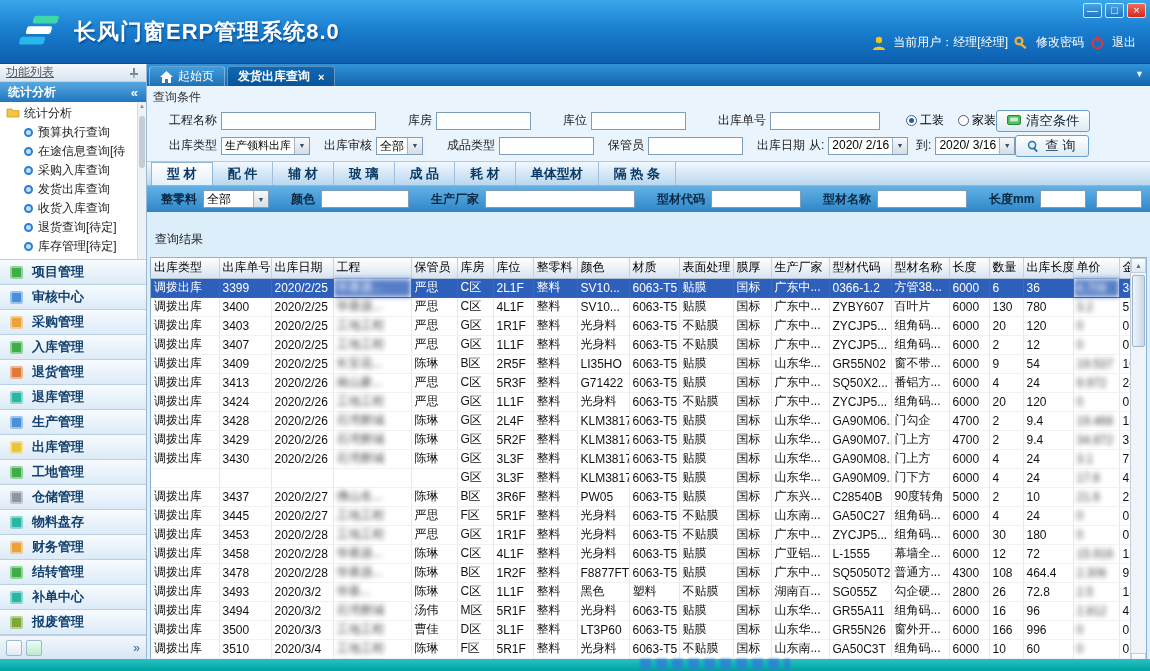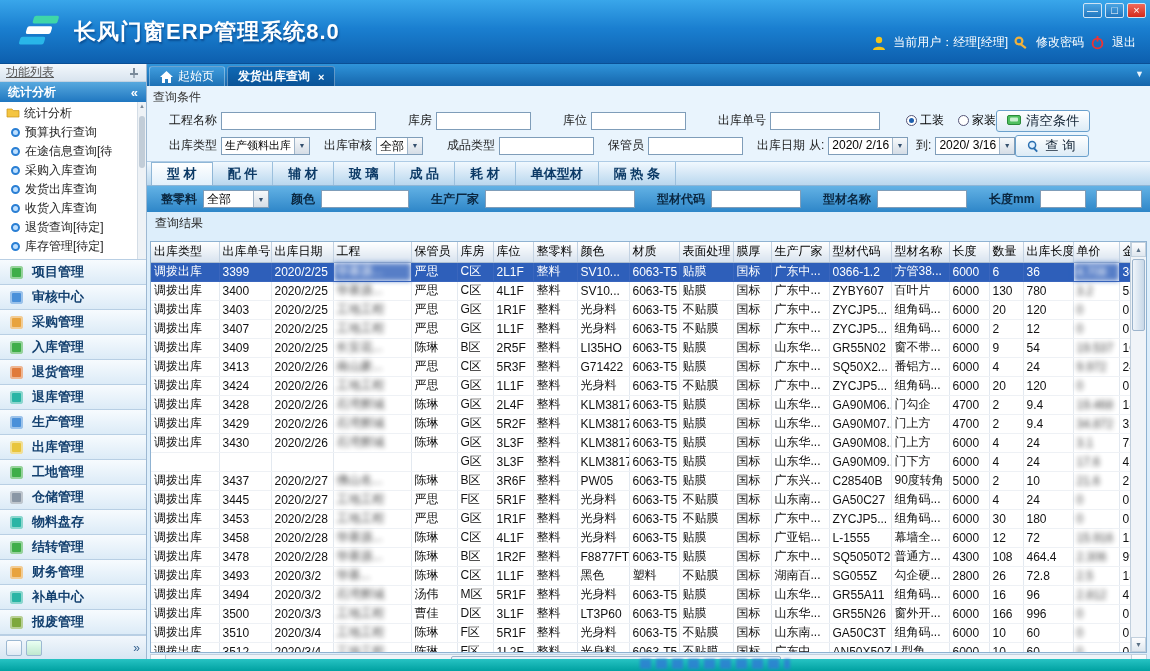--- a/index.html
+++ b/index.html
@@ -27,21 +27,21 @@
   .sidebar { position:absolute; top:64px; left:0; width:147px; bottom:12px; background:#eef4fa;
     border-right:1px solid #9db8d2; display:flex; flex-direction:column; }
   .panel-title { height:18px; background:linear-gradient(#f3f8fc,#d9e4ef); border-bottom:1px solid #c2d2e2;
     color:#555; padding:2px 6px; display:flex; align-items:center;text-decoration:underline; }
   .panel-title .pin { margin-left:auto; width:12px; height:12px; }
   .section-header { height:20px; background:linear-gradient(#58a9de,#1f77c0); color:#fff; font-weight:bold;
     padding:0 8px; display:flex; align-items:center; cursor:pointer; }
   .section-header .collapse { margin-left:auto; font-size:13px; cursor:pointer; }
   .tree { height:158px; background:#fff; border-bottom:1px solid #b9cfe4; position:relative; overflow:hidden; padding-top:2px;}
   .tree-root { display:flex; align-items:center; gap:4px; height:19px; padding-left:6px; color:#222; cursor:pointer;}
-  .tree-item { display:flex; align-items:center; gap:5px; height:19px; padding-left:11px; color:#222; cursor:pointer; white-space:nowrap;text-align:right;}
+  .tree-item { display:flex; align-items:center; gap:5px; height:19px; padding-left:24px; color:#222; cursor:pointer; white-space:nowrap;text-align:right;}
   .tree-dot { width:9px; height:9px; border-radius:50%; border:2px solid #2a7fd4; background:#bfe0ff; flex:0 0 auto;}
   .tree-scroll { position:absolute; right:0; top:0; bottom:0; width:9px; background:#eef2f6; border-left:1px solid #d4dde6;}
   .tree-scroll .thumb { position:absolute; top:14px; left:1px; width:6px; height:52px; background:#c2cdd8; border-radius:3px;}
   .tree-scroll .tsa { display:block; text-align:center; font-size:6px; color:#7a8a9a; line-height:9px;}
   .menu { flex:0 0 auto; }
   .menu-item { height:25px; background:linear-gradient(#f7fbfe,#dcebf7); border-bottom:1px solid #b8cfe4;
     display:flex; align-items:center; padding-left:10px; gap:9px; cursor:pointer; }
   .menu-icon { width:13px; height:13px; border-radius:3px; box-shadow:inset 0 0 0 2px rgba(255,255,255,.45); }
   .menu-text { color:#13406f; font-weight:bold; font-size:13px; }
   .sidebar-footer { margin-top:auto; height:24px; background:linear-gradient(#f2f7fc,#d7e6f3);
@@ -80,21 +80,21 @@
   .mat-tabs { height:24px; background:linear-gradient(#f1f8fe,#b9d7ee); border-bottom:1px solid #8fb6d6;
     display:flex; align-items:stretch; padding-left:4px;}
   .mat-tab { display:flex; align-items:center; padding:0 15px; color:#0c3a66; font-weight:bold; font-size:13px;
     border-right:1px solid #9cc0dd; cursor:pointer; }
   .mat-tab.active { background:linear-gradient(#ffffff,#e2f0fb); border:1px solid #8fb6d6; border-bottom:none; }
 
   .subfilter { height:26px; background:linear-gradient(#63b2e5,#2e86c8); display:flex; align-items:center;
     padding-left:14px; gap:6px; white-space:nowrap; }
   .sf-label { color:#0a2740; font-weight:bold; }
 
-  .results-caption { height:29px; color:#222; padding:3px 0 2px 8px; }
+  .results-caption { height:29px; color:#222; padding:3px 0 2px 8px;margin-top:16px; }
 
   .grid-wrap { position:relative; height:412px; margin:0 3px; border:1px solid #8fb2d1; background:#fff; overflow:hidden; }
   table.grid { border-collapse:collapse; table-layout:fixed; width:1008px; background:#fff; }
   table.grid th { height:20px; background:linear-gradient(#ffffff,#d8e3ef); border-right:1px solid #c3d2e2;
     border-bottom:1px solid #aebfd2; font-weight:normal; text-align:left; padding:0 3px; white-space:nowrap; overflow:hidden; cursor:pointer;}
   table.grid td { height:19px; border-right:1px solid #e3e9f0; border-bottom:1px solid #eef1f5;
     padding:0 3px; white-space:nowrap; overflow:hidden; color:#111; }
   table.grid tr { cursor:pointer; }
   table.grid tr.selected td { background:#2e5fba; color:#fff; border-color:#3a66bd; }
   td.censored, .censored { filter:blur(2.5px); opacity:.8; }
@@ -263,26 +263,26 @@
         </div>
         <div class="menu-item">
           <span class="menu-icon" style="background: rgb(138, 151, 165);"></span>
           <span class="menu-text">仓储管理</span>
         </div>
         <div class="menu-item">
           <span class="menu-icon" style="background: rgb(42, 181, 165);"></span>
           <span class="menu-text">物料盘存</span>
         </div>
         <div class="menu-item">
+          <span class="menu-icon" style="background: rgb(232, 163, 61);"></span>
+          <span class="menu-text">财务管理</span>
+        </div>
+        <div class="menu-item">
           <span class="menu-icon" style="background: rgb(63, 174, 73);"></span>
           <span class="menu-text">结转管理</span>
-        </div>
-        <div class="menu-item">
-          <span class="menu-icon" style="background: rgb(232, 163, 61);"></span>
-          <span class="menu-text">财务管理</span>
         </div>
         <div class="menu-item">
           <span class="menu-icon" style="background: rgb(42, 181, 165);"></span>
           <span class="menu-text">补单中心</span>
         </div>
         <div class="menu-item">
           <span class="menu-icon" style="background: rgb(125, 168, 60);"></span>
           <span class="menu-text">报废管理</span>
         </div>
       </div>

